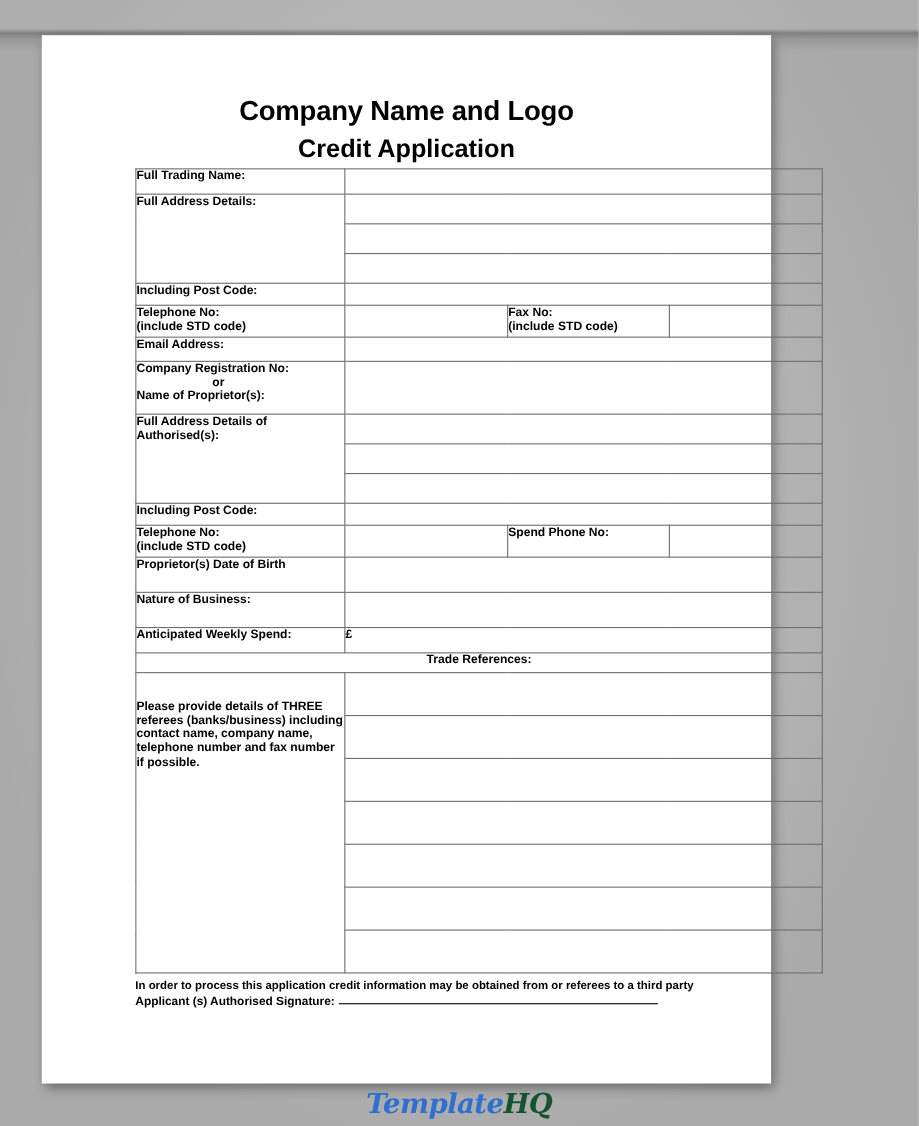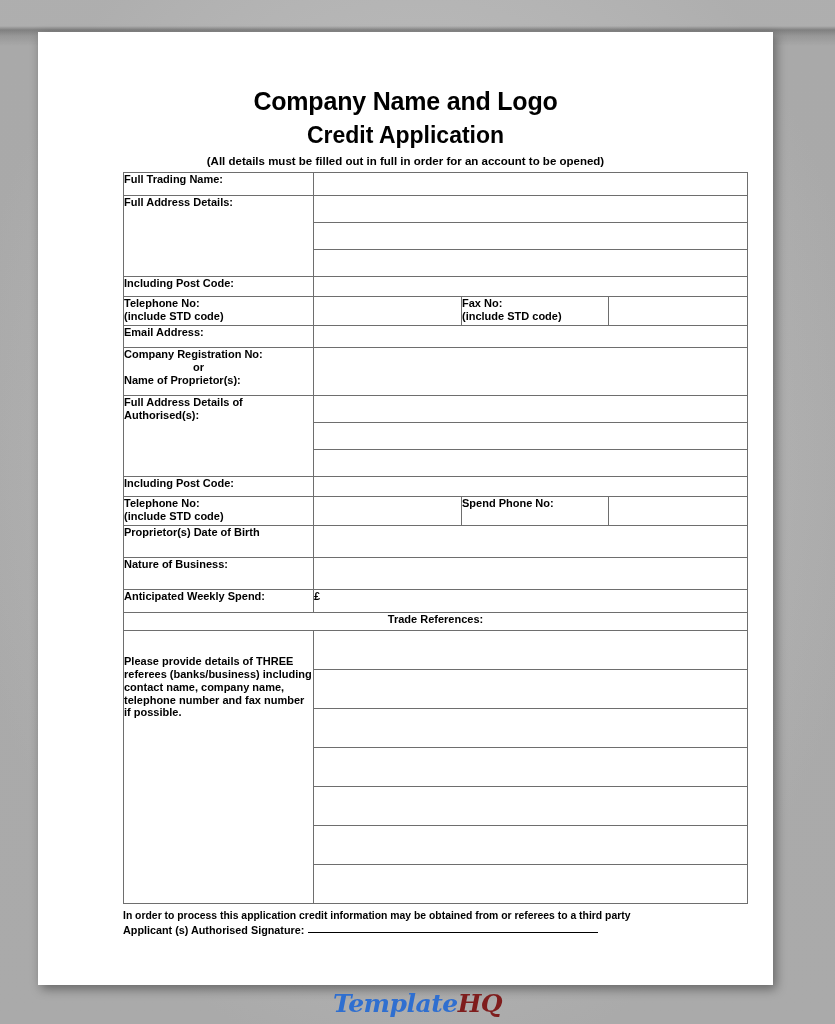--- a/index.html
+++ b/index.html
@@ -34,21 +34,21 @@
     background:
       radial-gradient(ellipse at 50% 45%, rgba(255,255,255,0.10) 0%, rgba(0,0,0,0.10) 78%);
     pointer-events: none;
   }
 
   
   .page {
     position: absolute;
     left: 38px;
     top: 32px;
-    width: 735px;
+    width: 663px;
     height: 953px;
     background: #ffffff;
     box-shadow: 3px 4px 10px rgba(0,0,0,0.40);
   }
 
   
   .doc-header {
     padding-top: 56px;
     text-align: center;
   }
@@ -154,33 +154,32 @@
     text-align: center;
     font-family: "DejaVu Serif", serif;
     font-size: 25px;
     font-weight: bold;
     font-style: italic;
     letter-spacing: -0.5px;
     line-height: 1;
     white-space: nowrap;
   }
   .brand .b-template { color: #2f6fd0; }
-  .brand .b-hq { color: #7f1d1d; margin-top: 26px; }
+  .brand .b-hq { color: #14532d; margin-top: 26px; }
 </style>
 </head>
 <body>
 
 <div class="backdrop"></div>
 
 <div class="page">
 
   <div class="doc-header">
     <div class="company-title">Company Name and Logo</div>
     <div class="doc-subtitle">Credit Application</div>
-    <div class="doc-note">(All details must be filled out in full in order for an account to be opened)</div>
   </div>
 
   <div class="form-wrap">
     <table class="form">
       <colgroup>
         <col style="width:190px">
         <col style="width:148px">
         <col style="width:147px">
         <col style="width:139px">
       </colgroup>

